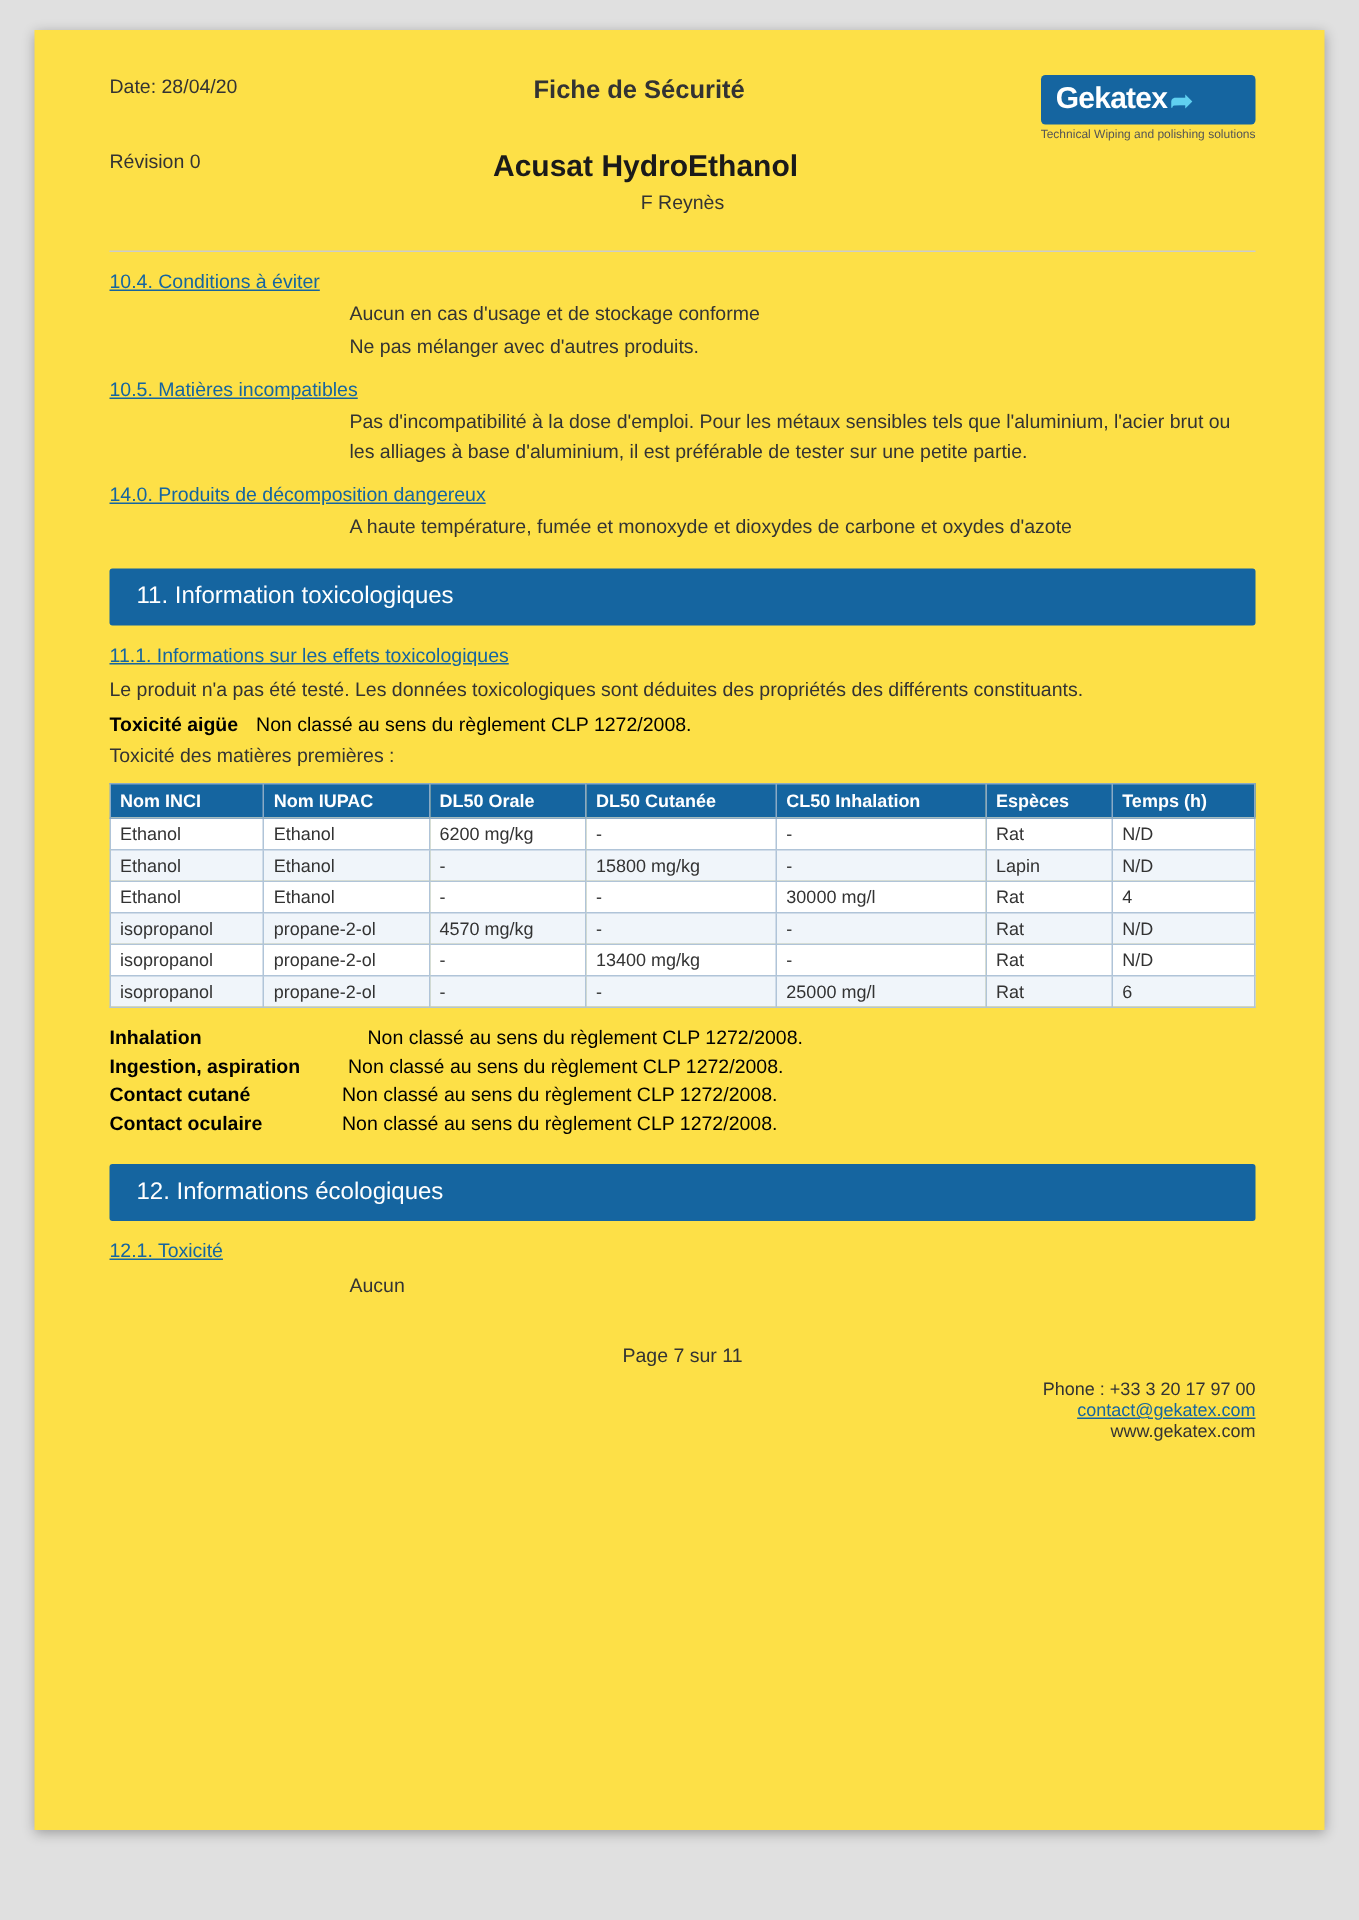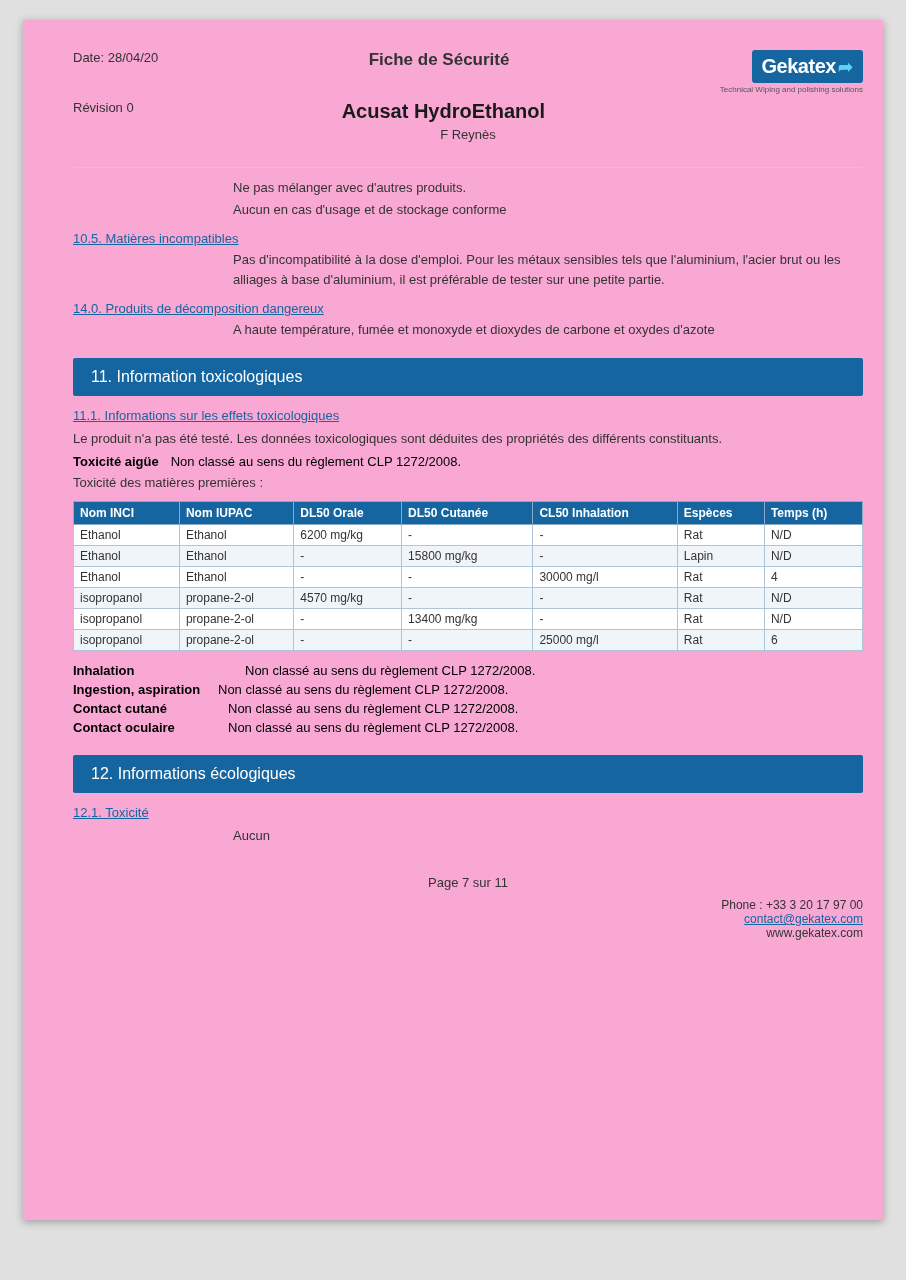--- a/index.html
+++ b/index.html
@@ -5,24 +5,24 @@
     * { margin: 0; padding: 0; box-sizing: border-box; }
     body {
       font-family: Arial, sans-serif;
       font-size: 13px;
       background: #e0e0e0;
       display: flex;
       justify-content: center;
       padding: 20px 0;
     }
     .page {
-      background: #f9a8d4;
+      background: #fde047;
       width: 860px;
       min-height: 1200px;
-      padding: 30px 20px 30px 50px;
+      padding: 30px 46px 30px 50px;
       position: relative;
       box-shadow: 0 2px 8px rgba(0,0,0,0.3);
     }
     .header-left {
       display: flex;
       flex-direction: column;
     }
     .header-date {
       font-size: 13px;
       color: #333;
@@ -33,21 +33,20 @@
       color: #333;
     }
     .product-title {
       font-size: 20px;
       font-weight: bold;
       color: #1a1a1a;
     }
     .logo-area {
       display: flex;
       flex-direction: column;
-      align-items: flex-end;
       min-width: 140px;
     }
     .revision-row {
       font-size: 13px;
       color: #333;
       margin-bottom: 2px;
     }
     .author-row {
       font-size: 13px;
       color: #333;
@@ -172,23 +171,24 @@
         <div class="revision-row">Révision 0</div>
       </div>
       <div style="flex:1;text-align:center;padding-left:30px;">
         <span class="product-title">Acusat HydroEthanol</span>
       </div>
       <div style="min-width:140px;"></div>
     </div>
     <div class="author-row" style="margin-top:4px;text-align:center;">F Reynès</div>
   </div>
 
+  <a class="section-link">10.4. Conditions à éviter</a>
   <div class="section-content">
+    <p>Aucun en cas d'usage et de stockage conforme</p>
     <p>Ne pas mélanger avec d'autres produits.</p>
-    <p>Aucun en cas d'usage et de stockage conforme</p>
   </div>
 
   <a class="section-link">10.5. Matières incompatibles</a>
   <div class="section-content">
     <p>Pas d'incompatibilité à la dose d'emploi. Pour les métaux sensibles tels que l'aluminium, l'acier brut ou les alliages à base d'aluminium, il est préférable de tester sur une petite partie.</p>
   </div>
 
   <a class="section-link">14.0. Produits de décomposition dangereux</a>
   <div class="section-content">
     <p>A haute température, fumée et monoxyde et dioxydes de carbone et oxydes d'azote</p>
@@ -277,21 +277,21 @@
         </tr>
       </tbody>
   </table>
 
   <div id="tox-entries-container">
       <div style="display: flex; margin-bottom: 4px; font-size: 13px;">
         <span style="font-weight:bold;width:172px;flex-shrink:0;">Inhalation</span>
         <span>Non classé au sens du règlement CLP 1272/2008.</span>
       </div>
       <div style="display: flex; margin-bottom: 4px; font-size: 13px;">
-        <span style="font-weight:bold;width:145px;flex-shrink:0;">Ingestion, aspiration</span>
+        <span style="font-weight:bold;width:159px;flex-shrink:0;">Ingestion, aspiration</span>
         <span>Non classé au sens du règlement CLP 1272/2008.</span>
       </div>
       <div style="display: flex; margin-bottom: 4px; font-size: 13px;">
         <span style="font-weight:bold;width:155px;flex-shrink:0;">Contact cutané</span>
         <span>Non classé au sens du règlement CLP 1272/2008.</span>
       </div>
       <div style="display: flex; margin-bottom: 4px; font-size: 13px; align-items: center;">
         <span style="font-weight:bold;width:155px;flex-shrink:0;">Contact oculaire</span>
         <span>Non classé au sens du règlement CLP 1272/2008.</span>
       </div>

